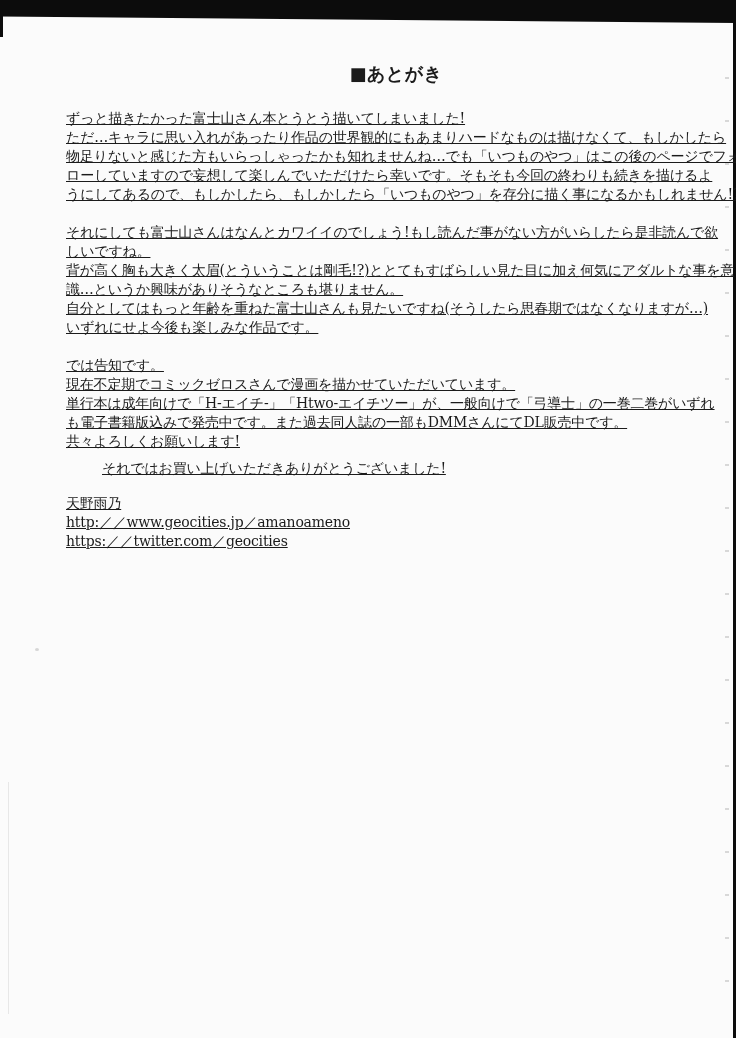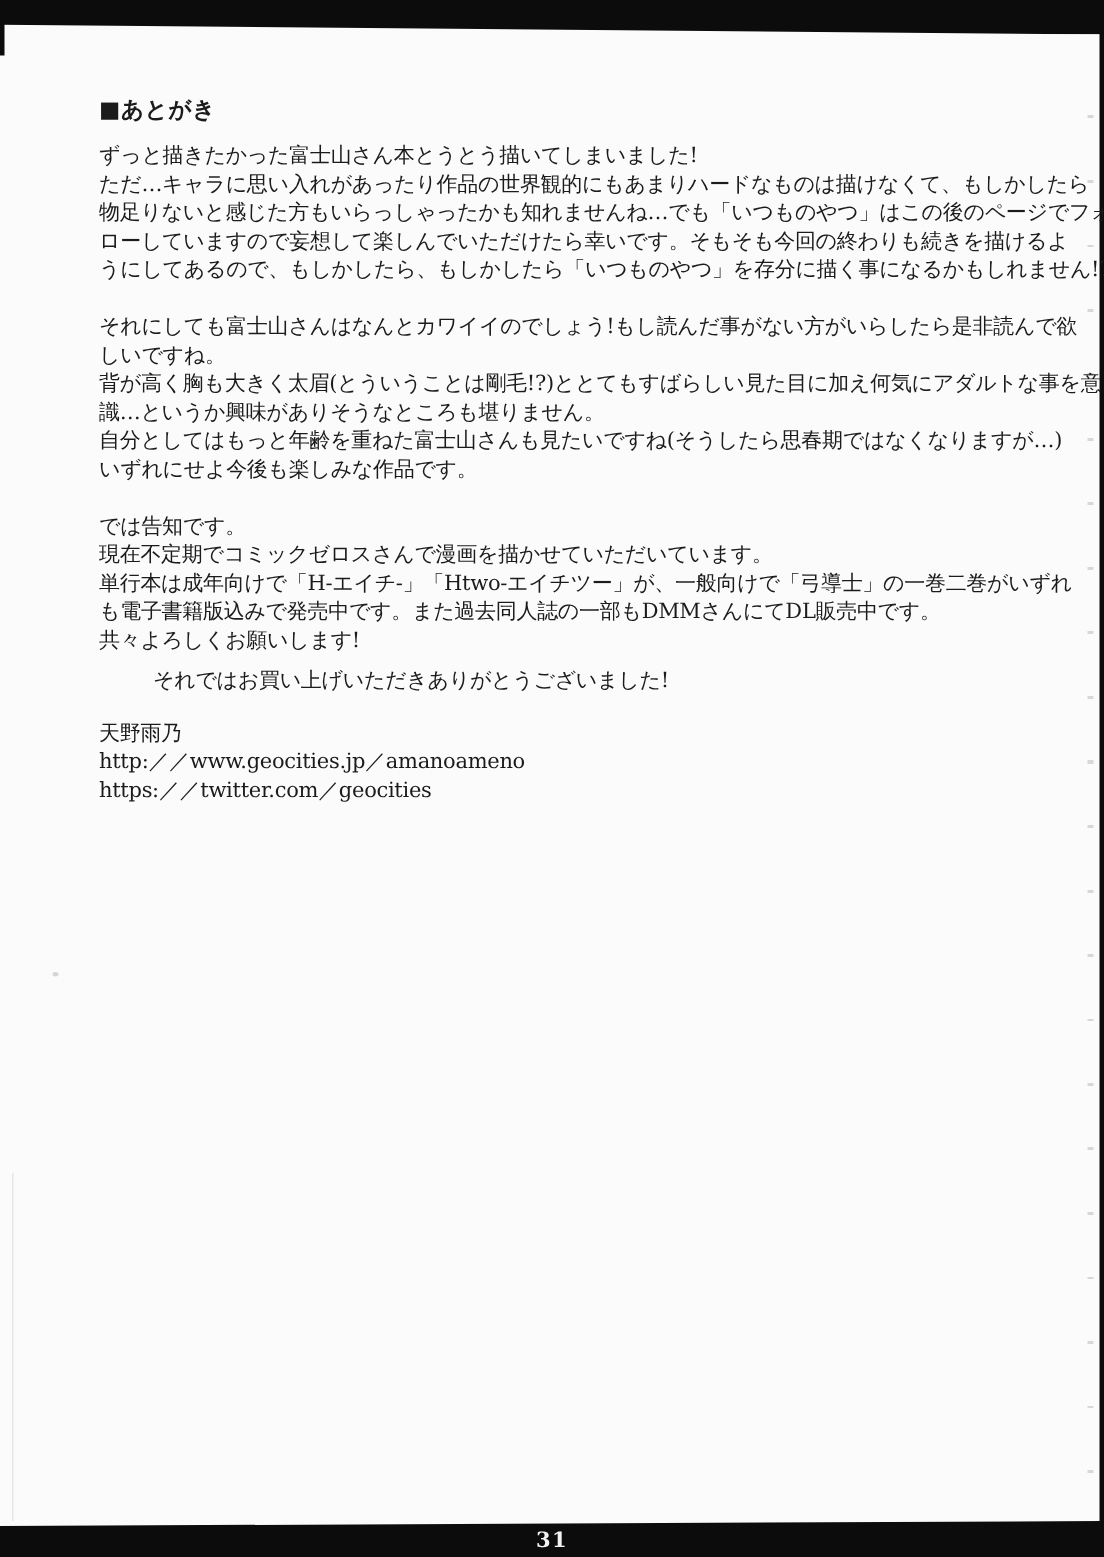--- a/index.html
+++ b/index.html
@@ -84,37 +84,39 @@
     background: #e7e7e7;
   }
   
   .content {
     position: absolute;
     left: 66px;
     top: 64px;
     width: 660px;
   }
   .heading {
-    font-size: 15px;
+    font-size: 18px;
     font-weight: bold;
     height: 19px;
     line-height: 19px;
-    margin-bottom: 12px;
+    margin-bottom: 26px;
     letter-spacing: 0.5px;
+    text-align: center;
   }
   .para { margin: 0 0 19px 0; }
   .para.gap-before { margin-top: 6px; }
   .para.tight-after { margin-bottom: 8px; }
   .para.sig-gap { margin-bottom: 16px; margin-left: 36px; }
   .line {
     height: 19px;
     line-height: 19px;
     font-size: 14px;
     letter-spacing: -0.2px;
     white-space: nowrap;
+    text-decoration: underline;
   }
 </style>
 </head>
 <body>
 
 <div class="page">
 
   <div class="top-bar"></div>
   <div class="left-notch"></div>
   <div class="right-edge"></div>
@@ -156,17 +158,14 @@
     </div>
 
     <div class="para">
       <div class="line">天野雨乃</div>
       <div class="line">http:／／www.geocities.jp／amanoameno</div>
       <div class="line">https:／／twitter.com／geocities</div>
     </div>
 
   </div>
 
-  <div class="bottom-bar">
-    <span class="page-num">31</span>
-  </div>
 
 </div>
 
 </body></html>

